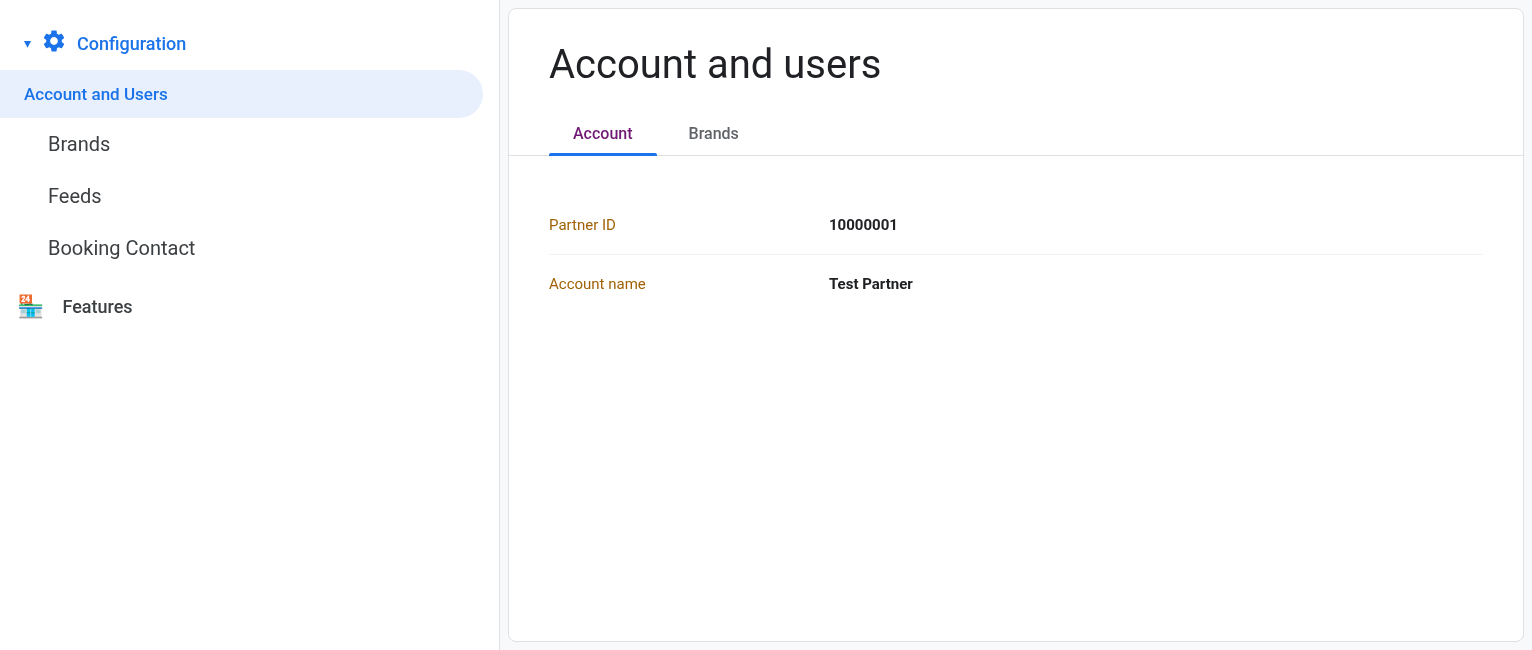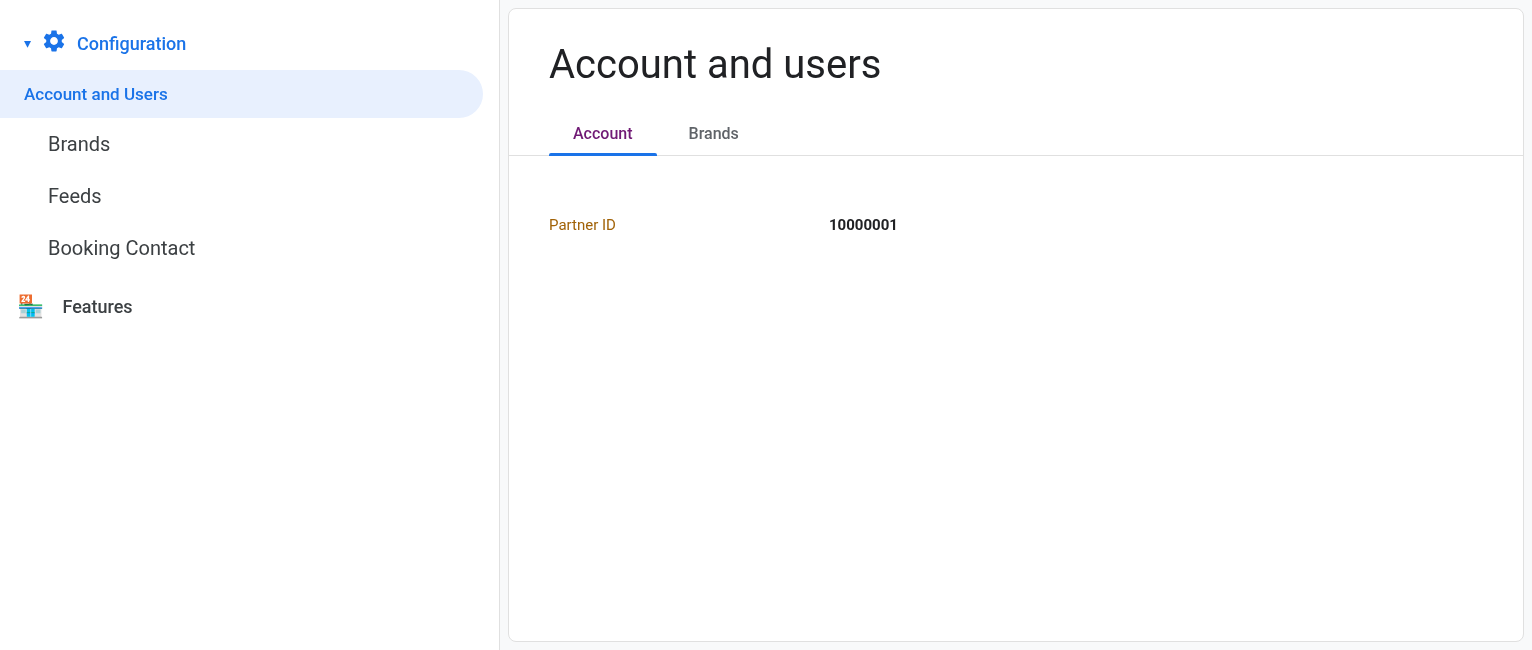--- a/index.html
+++ b/index.html
@@ -221,17 +221,21 @@
   </div>
 
   <div class="content-area">
     <div class="info-table">
 
       <div class="info-row">
         <div class="info-label">Partner ID</div>
         <div class="info-value">10000001</div>
       </div>
 
+      <div class="info-row">
+        <div class="info-label">Account name</div>
+        <div class="info-value bold">Test Partner</div>
+      </div>
 
     </div>
   </div>
 
 </main>
 
 </body></html>

